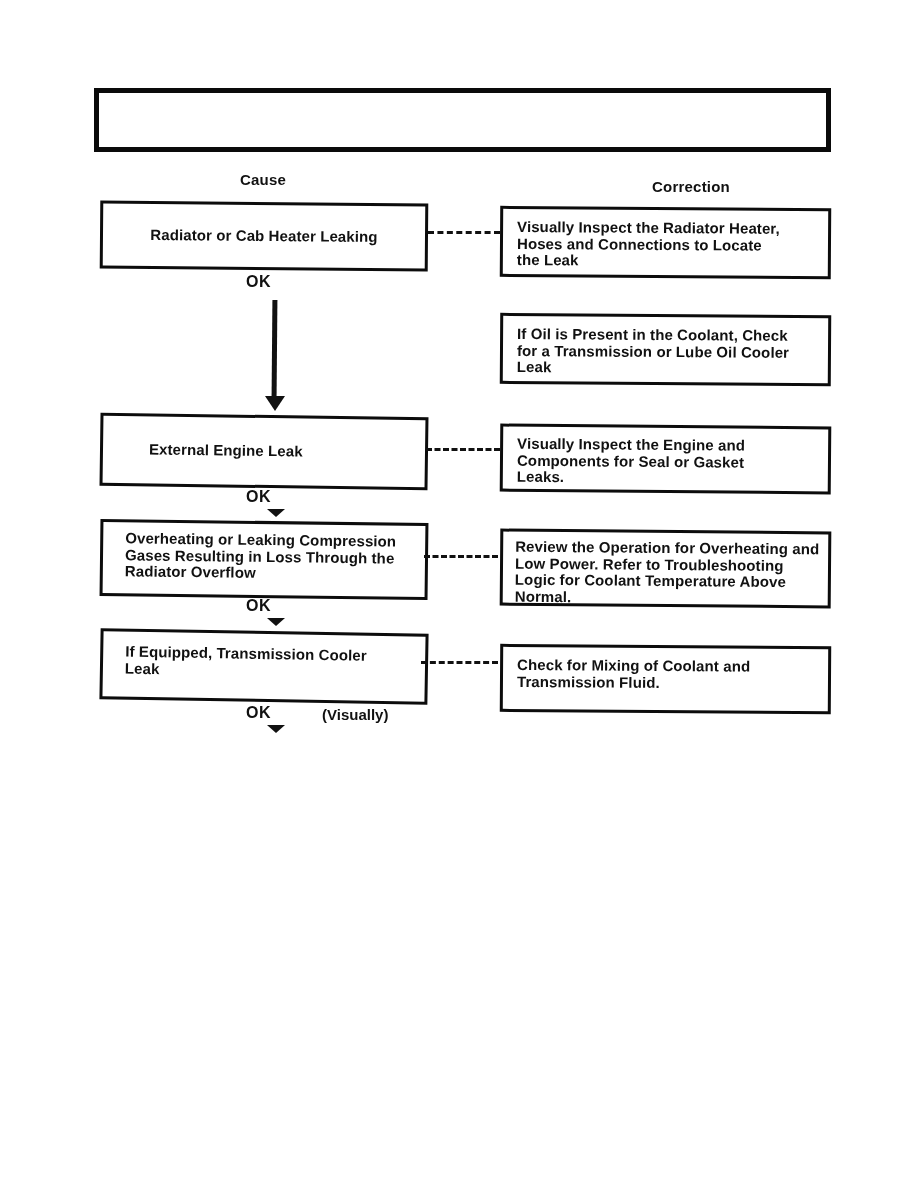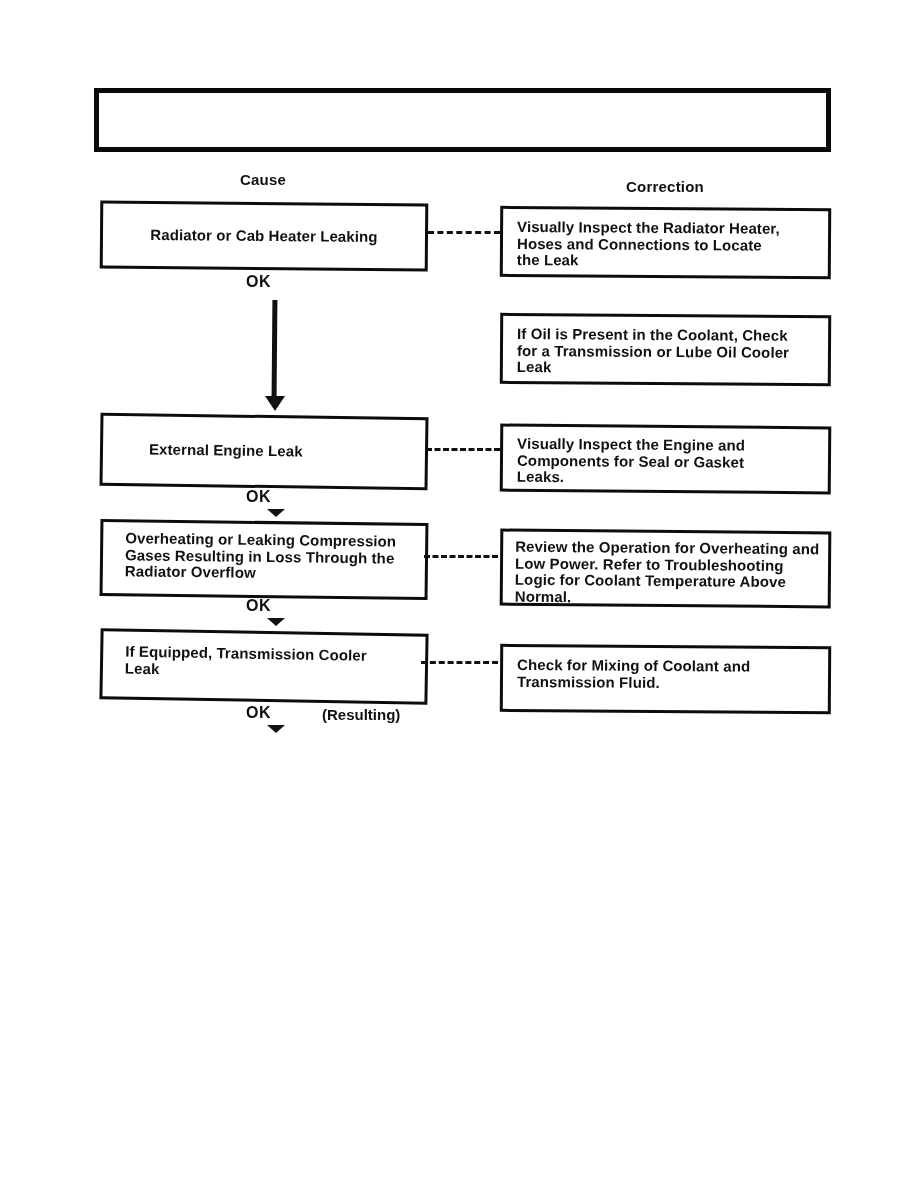--- a/index.html
+++ b/index.html
@@ -28,21 +28,21 @@
     background: #ffffff;
   }
   .col-header {
     position: absolute;
     font-size: 15px;
     font-weight: 700;
     letter-spacing: 0.2px;
     text-align: center;
   }
   .cause-h { left: 203px; top: 171px; width: 120px; }
-  .corr-h  { left: 590px; top: 178px; width: 150px; }
+  .corr-h  { left: 616px; top: 178px; width: 150px; }
 
   .cbox {
     position: absolute;
     left: 100px;
     width: 328px;
     border: 3px solid #0c0c0c;
     box-sizing: border-box;
     background: #ffffff;
     font-size: 15px;
     font-weight: 700;
@@ -197,16 +197,16 @@
   <div class="cbox c4">
     <div class="line">If Equipped, Transmission Cooler</div>
     <div class="line">Leak</div>
   </div>
   <div class="dash d4"></div>
   <div class="xbox x5">
     <div class="line">Check for Mixing of Coolant and</div>
     <div class="line">Transmission Fluid.</div>
   </div>
   <div class="ok ok4">OK</div>
-  <div class="continued">(Resulting)</div>
+  <div class="continued">(Visually)</div>
   <div class="small-arrow sa4"></div>
 
 </div>
 
 </body></html>

